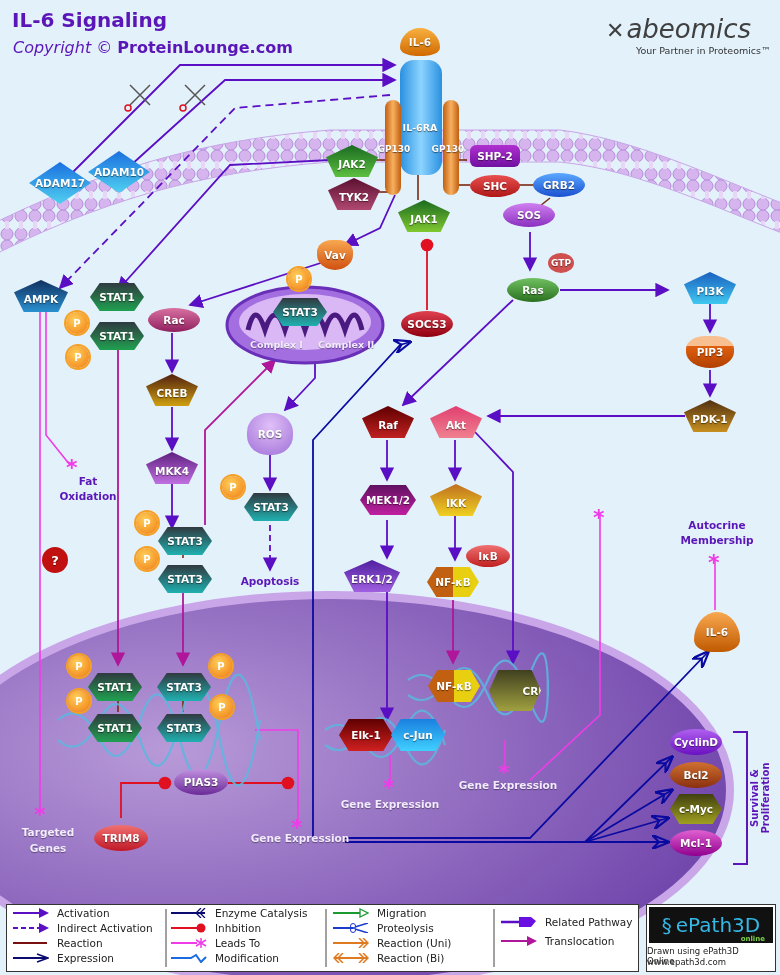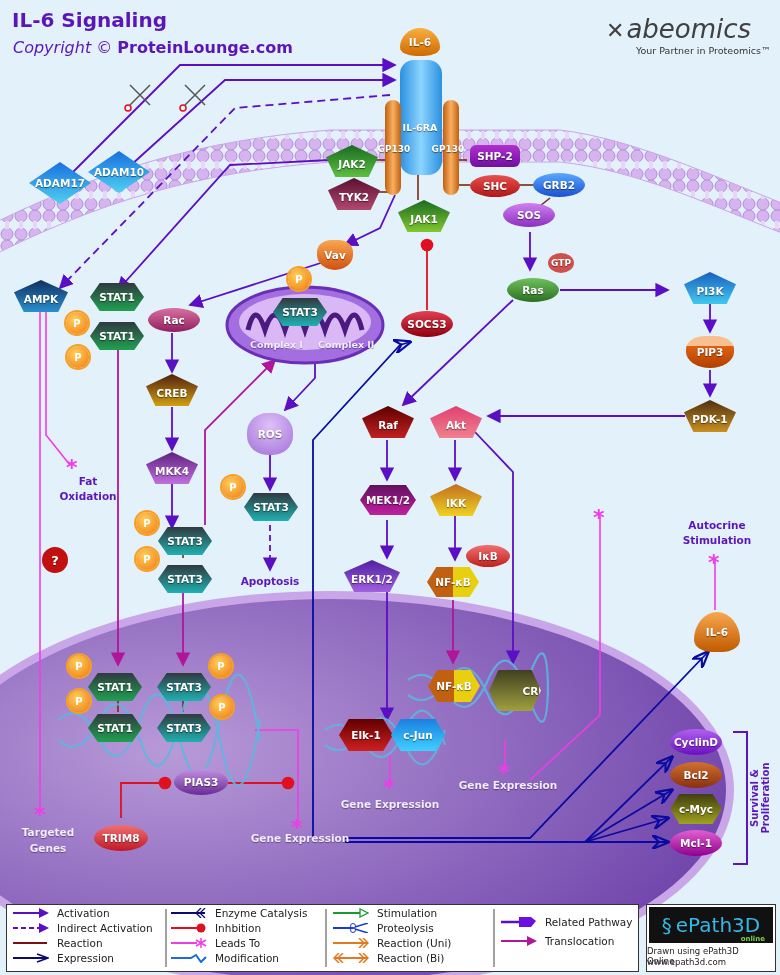--- a/index.html
+++ b/index.html
@@ -231,21 +231,21 @@
   <div class="node hex" style="left:244px;top:493px;width:54px;height:28px;background:linear-gradient(#303a40,#20b0b0);">STAT3</div>
   <div class="phos" style="left:222px;top:476px;">P</div>
   <div class="node ell" style="left:401px;top:311px;width:52px;height:26px;background:linear-gradient(#e04050,#900010);">SOCS3</div>
 
   <div class="node ell" style="left:42px;top:547px;width:26px;height:26px;background:#c01010;font-size:13px;">?</div>
 
   <div class="lbl" style="left:48px;top:474px;width:80px;white-space:pre-line;">Fat
 Oxidation</div>
   <div class="lbl" style="left:230px;top:574px;width:80px;">Apoptosis</div>
   <div class="lbl" style="left:672px;top:518px;width:90px;white-space:pre-line;">Autocrine
-Stimulation</div>
+Membership</div>
 
   <div class="node hex" style="left:88px;top:673px;width:54px;height:28px;background:linear-gradient(#303a40,#20a050);">STAT1</div>
   <div class="node hex" style="left:88px;top:714px;width:54px;height:28px;background:linear-gradient(#303a40,#20a050);">STAT1</div>
   <div class="phos" style="left:68px;top:655px;">P</div>
   <div class="phos" style="left:68px;top:690px;">P</div>
   <div class="node hex" style="left:157px;top:673px;width:54px;height:28px;background:linear-gradient(#303a40,#20b0b0);">STAT3</div>
   <div class="node hex" style="left:157px;top:714px;width:54px;height:28px;background:linear-gradient(#303a40,#20b0b0);">STAT3</div>
   <div class="phos" style="left:210px;top:655px;">P</div>
   <div class="phos" style="left:211px;top:696px;">P</div>
 
@@ -336,21 +336,21 @@
           <path d="M0,5 L20,5 L25,2 L30,9 L35,4" fill="none" stroke="#1a6ae0" stroke-width="2"></path>
         </svg>
       <span>Modification</span>
       </div>
 
     <div class="leg-item" style="left:326px;top:2px">
       <svg width="36" height="10">
           <line x1="0" y1="5" x2="27" y2="5" stroke="#1a9a30" stroke-width="2"></line>
           <path d="M27,1 L35,5 L27,9z" fill="#fff" stroke="#1a9a30" stroke-width="1.3"></path>
         </svg>
-      <span>Stimulation</span>
+      <span>Migration</span>
       </div>
     <div class="leg-item" style="left:326px;top:17px">
       <svg width="36" height="10">
           <line x1="0" y1="5" x2="20" y2="5" stroke="#1a3ad0" stroke-width="2"></line>
           <circle cx="20" cy="3" r="2.5" fill="none" stroke="#1a3ad0"></circle>
           <circle cx="20" cy="7" r="2.5" fill="none" stroke="#1a3ad0"></circle>
           <path d="M22,4 L35,0 M22,6 L35,10" stroke="#1a3ad0" stroke-width="1.5"></path>
         </svg>
       <span>Proteolysis</span>
       </div>

